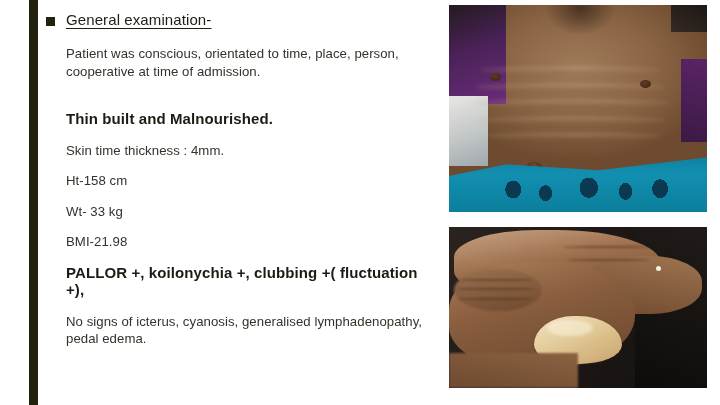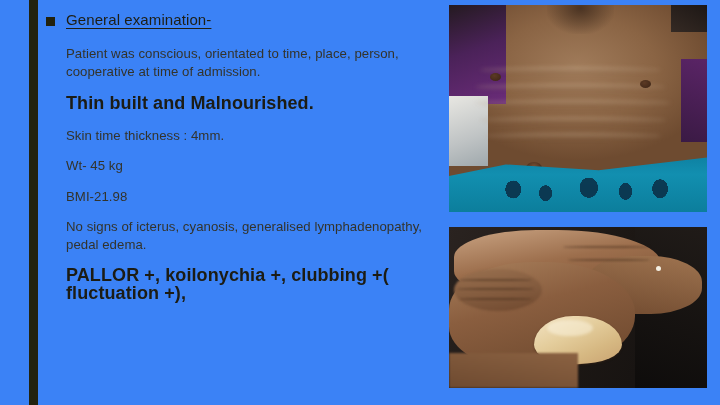--- a/index.html
+++ b/index.html
@@ -10,21 +10,21 @@
     width: 720px;
     height: 405px;
     background: #EFEDE4;
     font-family: "Liberation Sans", sans-serif;
     overflow: hidden;
     position: relative;
   }
   .slide {
     position: absolute;
     inset: 0;
-    background: #3b82f6;
+    background: #ffffff;
   }
   
   .accent-stripe {
     position: absolute;
     left: 29px;
     top: 0;
     width: 9px;
     height: 405px;
     background: #22220F;
   }
@@ -64,25 +64,25 @@
     color: #33332B;
     margin-bottom: 14px;
     letter-spacing: 0.05px;
   }
   .para.tight {
     margin-bottom: 13px;
   }
   .para.bold {
     font-weight: bold;
     color: #1C1C14;
-    font-size: 18px;
+    font-size: 15px;
     letter-spacing: 0.1px;
   }
   .para.lead {
-    margin-bottom: 15px;
+    margin-bottom: 30px;
   }
 
   
   .photo {
     position: absolute;
     overflow: hidden;
     background: #2A2420;
   }
   #photo-torso {
     left: 449px;
@@ -280,28 +280,29 @@
       <span class="bullet-marker"></span>
       <div class="heading">General examination-</div>
     </div>
 
     <div class="para lead">Patient was conscious, orientated to time, place, person, cooperative at time of admission.</div>
 
     <div class="para bold">Thin built and  Malnourished.</div>
 
     <div class="para tight">Skin time thickness : 4mm.</div>
 
-
-    <div class="para tight">Wt- 45 kg</div>
+    <div class="para tight">Ht-158 cm</div>
+
+    <div class="para tight">Wt- 33 kg</div>
 
     <div class="para tight">BMI-21.98</div>
 
+    <div class="para bold">PALLOR +, koilonychia +, clubbing +( fluctuation +),</div>
+
     <div class="para">No signs of icterus, cyanosis,  generalised lymphadenopathy, pedal edema.</div>
-
-    <div class="para bold">PALLOR +, koilonychia +, clubbing +( fluctuation +),</div>
 
   </div>
 
   <div class="photo" id="photo-torso">
     <div class="photo-canvas">
       <div class="torso-bg"></div>
       <div class="torso-dark-top-left"></div>
       <div class="torso-dark-top-right"></div>
       <div class="torso-purple"></div>
       <div class="torso-purple-right"></div>

